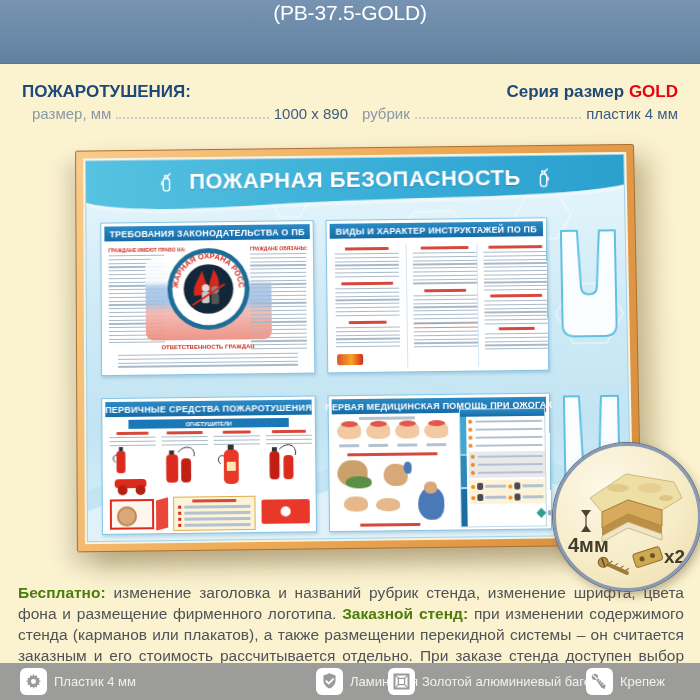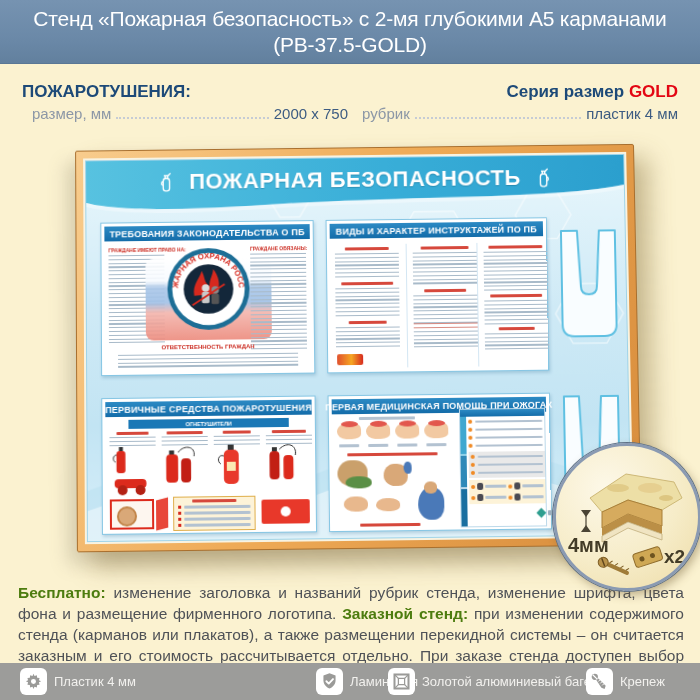--- a/index.html
+++ b/index.html
@@ -136,33 +136,32 @@
   .descr .b{font-weight:bold;color:#4d7c0f;}
   
   .footer{position:absolute;left:0;top:663px;width:700px;height:37px;background:#9c9c9a;}
   .fitem{position:absolute;top:5px;display:flex;align-items:center;gap:7px;color:#f2f1ee;font-size:13px;white-space:nowrap;}
   .ficon{width:27px;height:27px;background:#fff;border-radius:6px;display:flex;align-items:center;justify-content:center;flex:none;}
 </style>
 </head>
 <body>
 
 <div class="top-banner">
-  <div class="l1">Стенд «Пожарная безопасность» с 2-мя глубокими А5 карманами</div>
   <div class="l2">(PB-37.5-GOLD)</div>
 </div>
 
 <div class="chars-heading">ПОЖАРОТУШЕНИЯ:</div>
 <div class="series">
   <span>Серия размер</span>
   <span class="gold">GOLD</span>
 </div>
 <div class="crow size">
   <span class="lab">размер, мм</span>
   <span class="leader"></span>
-  <span class="val">2000 x 750</span>
+  <span class="val">1000 x 890</span>
 </div>
 <div class="crow base">
   <span class="lab">рубрик</span>
   <span class="leader"></span>
   <span class="val">пластик 4 мм</span>
 </div>
 
 <div class="stand-wrap">
   <div class="frame">
     <div class="face">

